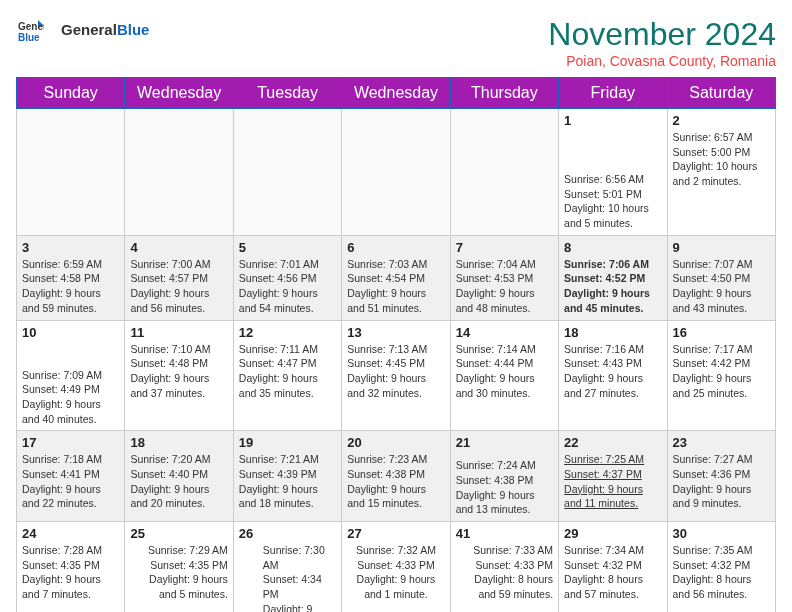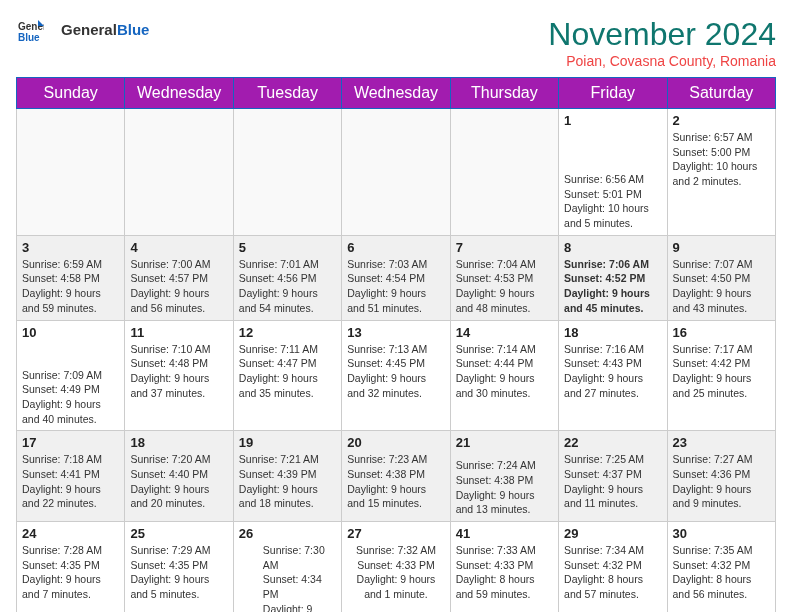--- a/index.html
+++ b/index.html
@@ -257,59 +257,59 @@
 Daylight: 9 hours and 15 minutes.</div>
         </td>
         <td>
           <span class="day-number">21</span>
           <div class="day-info" style="white-space: pre-line; margin-top: 8px;">Sunrise: 7:24 AM
 Sunset: 4:38 PM
 Daylight: 9 hours and 13 minutes.</div>
         </td>
         <td>
           <span class="day-number">22</span>
-          <div class="day-info" style="white-space: pre-line;">Sunrise: 7:25 AM
+          <div class="day-info" style="white-space: pre-line; text-decoration: underline;">Sunrise: 7:25 AM
 Sunset: 4:37 PM
 Daylight: 9 hours and 11 minutes.</div>
         </td>
         <td>
           <span class="day-number">23</span>
           <div class="day-info" style="white-space: pre-line;">Sunrise: 7:27 AM
 Sunset: 4:36 PM
 Daylight: 9 hours and 9 minutes.</div>
         </td>
       </tr>
       <tr class="row-odd">
         <td>
           <span class="day-number">24</span>
           <div class="day-info" style="white-space: pre-line;">Sunrise: 7:28 AM
 Sunset: 4:35 PM
 Daylight: 9 hours and 7 minutes.</div>
         </td>
         <td>
           <span class="day-number">25</span>
-          <div class="day-info" style="white-space: pre-line;">Sunrise: 7:29 AM
+          <div class="day-info" style="white-space: pre-line; text-align: right;">Sunrise: 7:29 AM
 Sunset: 4:35 PM
 Daylight: 9 hours and 5 minutes.</div>
         </td>
         <td>
           <span class="day-number">26</span>
           <div class="day-info" style="white-space: pre-line; margin-left: 24px;">Sunrise: 7:30 AM
 Sunset: 4:34 PM
 Daylight: 9 hours and 3 minutes.</div>
         </td>
         <td>
           <span class="day-number">27</span>
           <div class="day-info" style="white-space: pre-line; text-align: center;">Sunrise: 7:32 AM
 Sunset: 4:33 PM
 Daylight: 9 hours and 1 minute.</div>
         </td>
         <td>
           <span class="day-number">41</span>
-          <div class="day-info" style="white-space: pre-line;">Sunrise: 7:33 AM
+          <div class="day-info" style="white-space: pre-line; text-align: right;">Sunrise: 7:33 AM
 Sunset: 4:33 PM
 Daylight: 8 hours and 59 minutes.</div>
         </td>
         <td>
           <span class="day-number">29</span>
           <div class="day-info" style="white-space: pre-line;">Sunrise: 7:34 AM
 Sunset: 4:32 PM
 Daylight: 8 hours and 57 minutes.</div>
         </td>
         <td>

